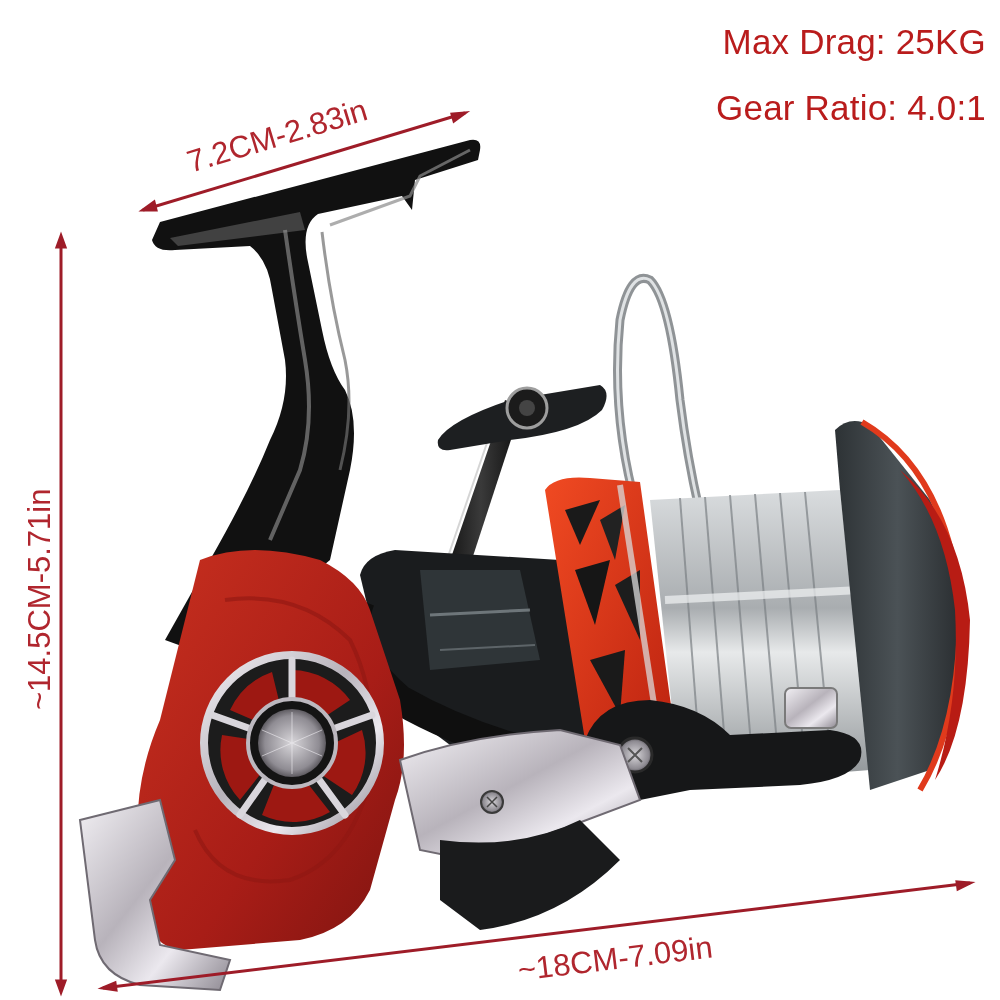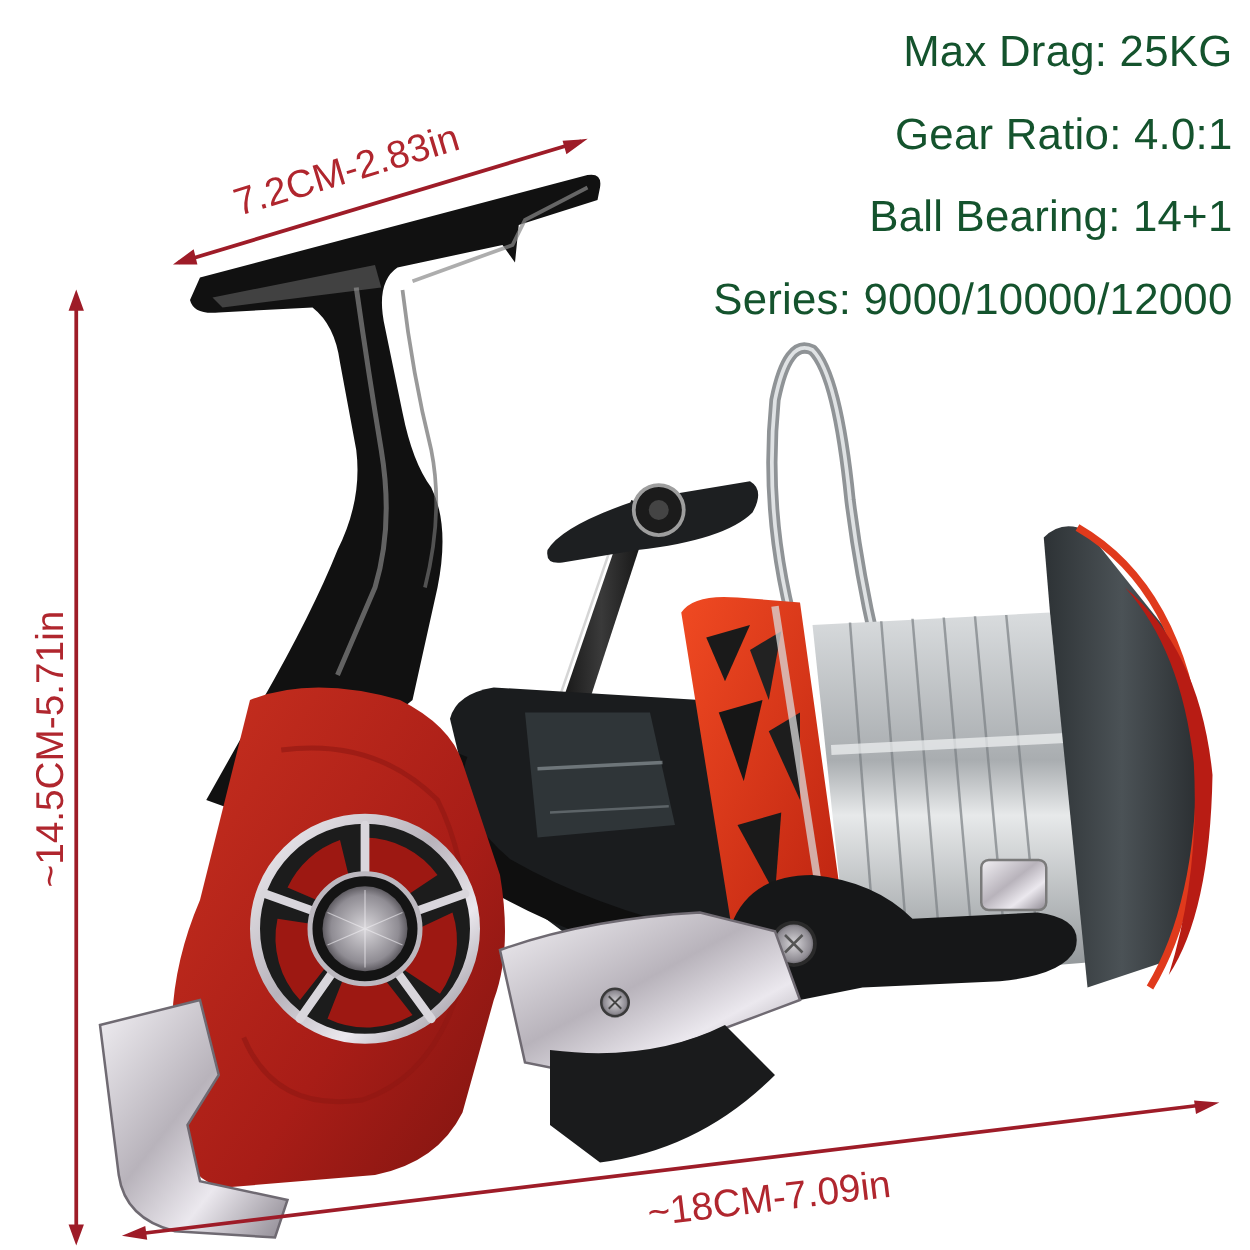--- a/index.html
+++ b/index.html
@@ -1,19 +1,19 @@
 <!DOCTYPE html>
 <html><head>
   <meta charset="utf-8">
   <style>
     html, body { margin: 0; padding: 0; background: #ffffff; }
     body { width: 1000px; height: 1000px; position: relative; overflow: hidden;
            font-family: "Liberation Sans", sans-serif; }
     #scene { position: absolute; left: 0; top: 0; width: 1000px; height: 1000px; }
-    .spec { position: absolute; right: 14px; color: #14532d; font-size: 35px;
+    .spec { position: absolute; right: 14px; color: #b91c1c; font-size: 35px;
             white-space: nowrap; text-align: right; letter-spacing: 0.2px; }
     .dim-label { position: absolute; color: #b0262e; font-size: 31px; white-space: nowrap;
                  transform-origin: left top; }
   </style>
 </head>
 <body>
 
 <div id="scene">
 
   <svg width="1000" height="1000" viewBox="0 0 1000 1000">
@@ -174,20 +174,18 @@
 
       <line x1="103" y1="988" x2="970" y2="883"></line>
       <polygon points="103,988 115,983 116,990"></polygon>
       <polygon points="970,883 957,882 958,889"></polygon>
     </g>
   </svg>
 
   
   <div class="spec" style="top:22px;">Max Drag: 25KG</div>
   <div class="spec" style="top:88px;text-align:right;">Gear Ratio: 4.0:1</div>
-  <div class="spec" style="top:154px;">Ball Bearing: 14+1</div>
-  <div class="spec" style="top:220px;">Series: 9000/10000/12000</div>
 
   
   <div class="dim-label" style="left:183px; top:146px; transform: rotate(-16.8deg);">7.2CM-2.83in</div>
   <div class="dim-label" style="left:22px; top:710px; transform: rotate(-90deg);">~14.5CM-5.71in</div>
   <div class="dim-label" style="left:516px; top:953px; transform: rotate(-6.9deg);">~18CM-7.09in</div>
 </div>
 
 </body></html>

